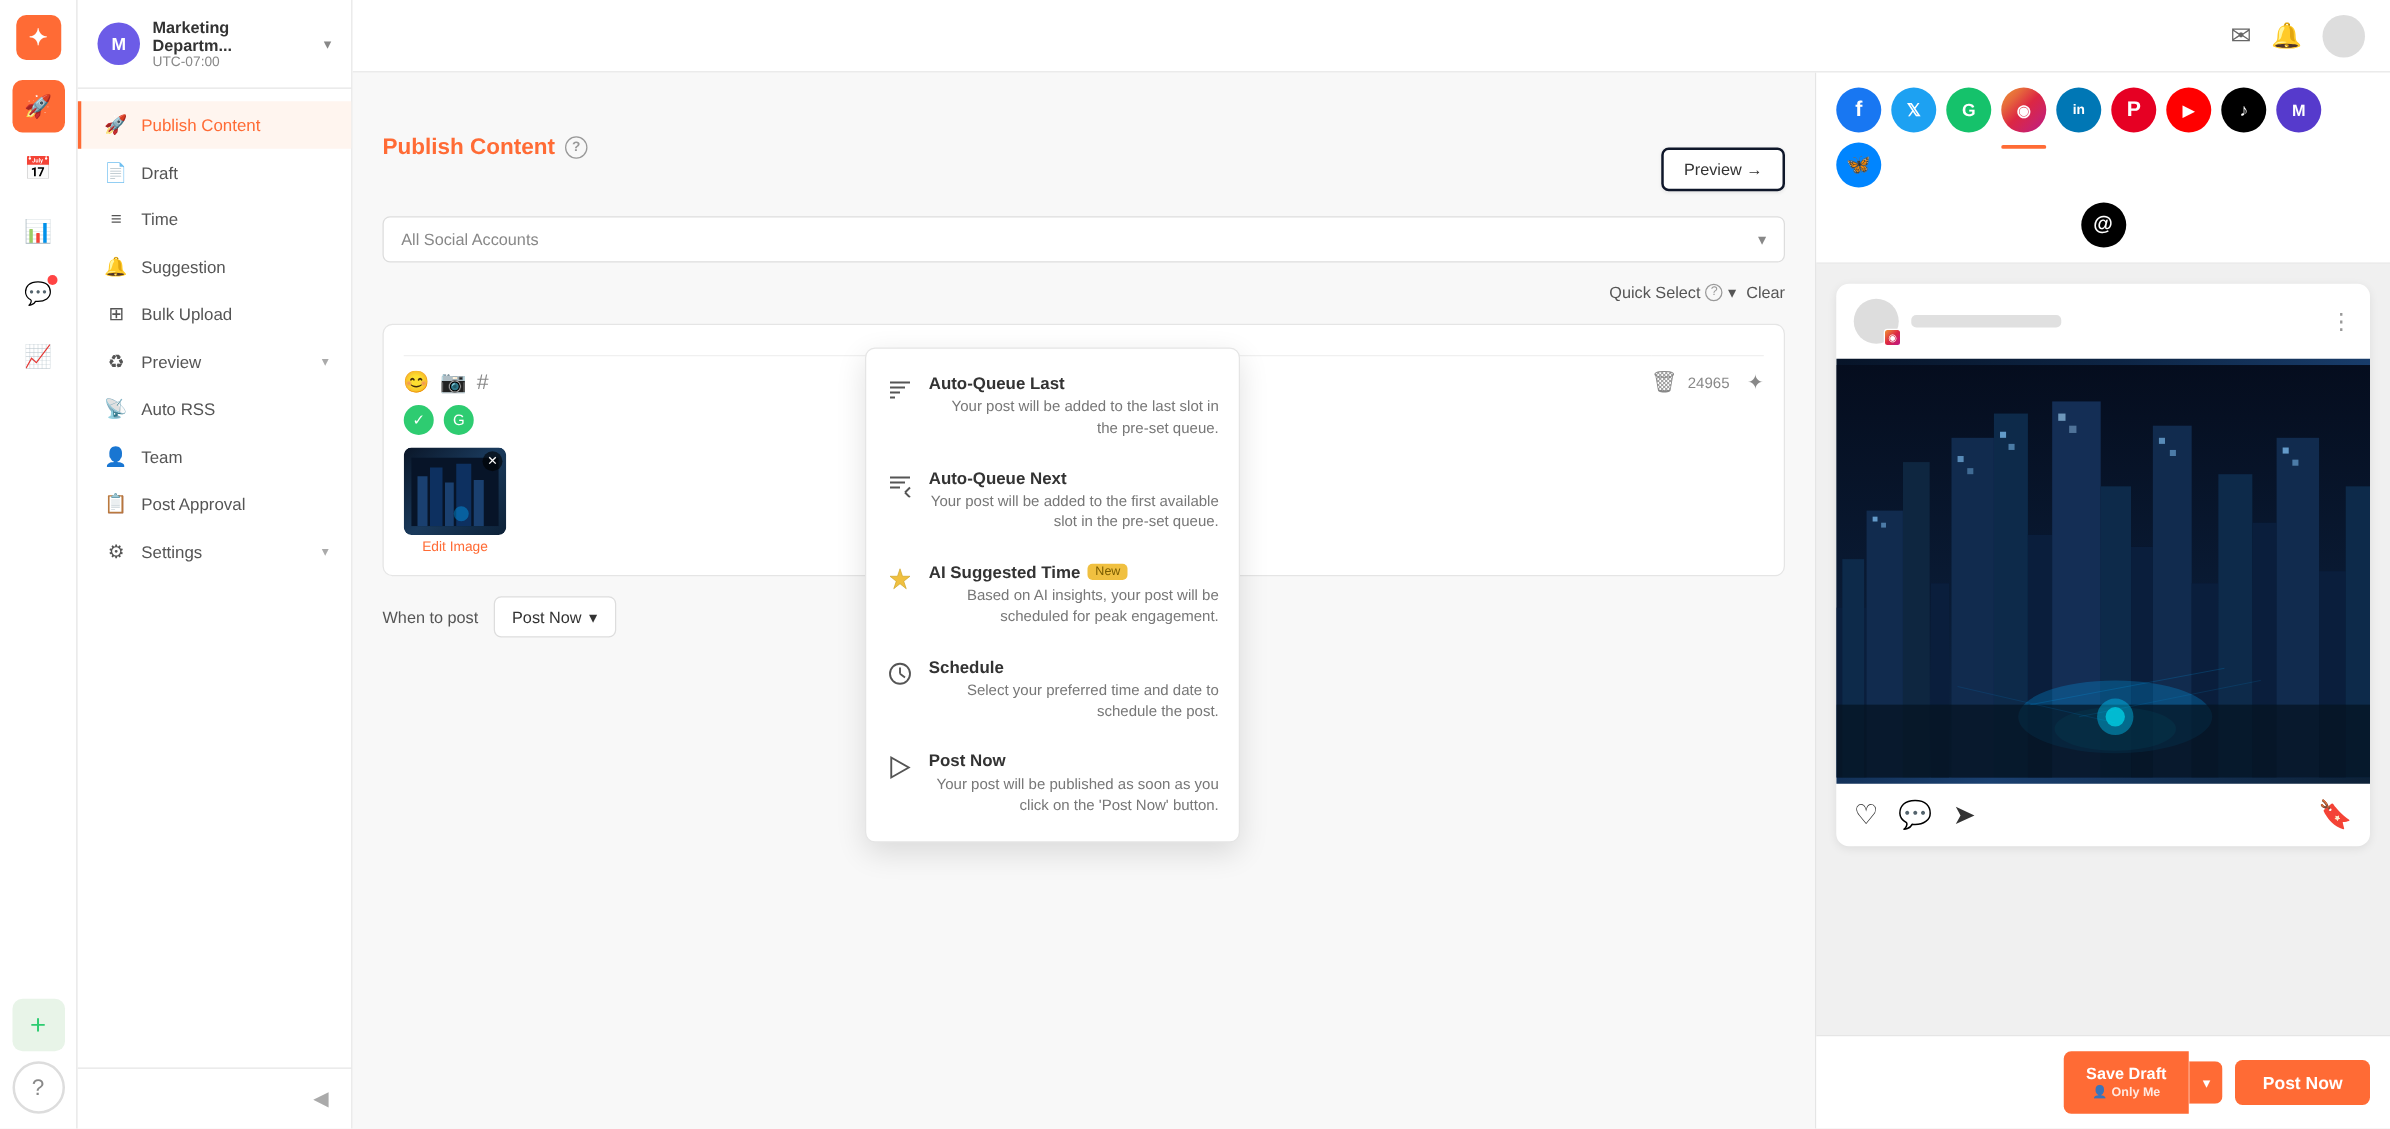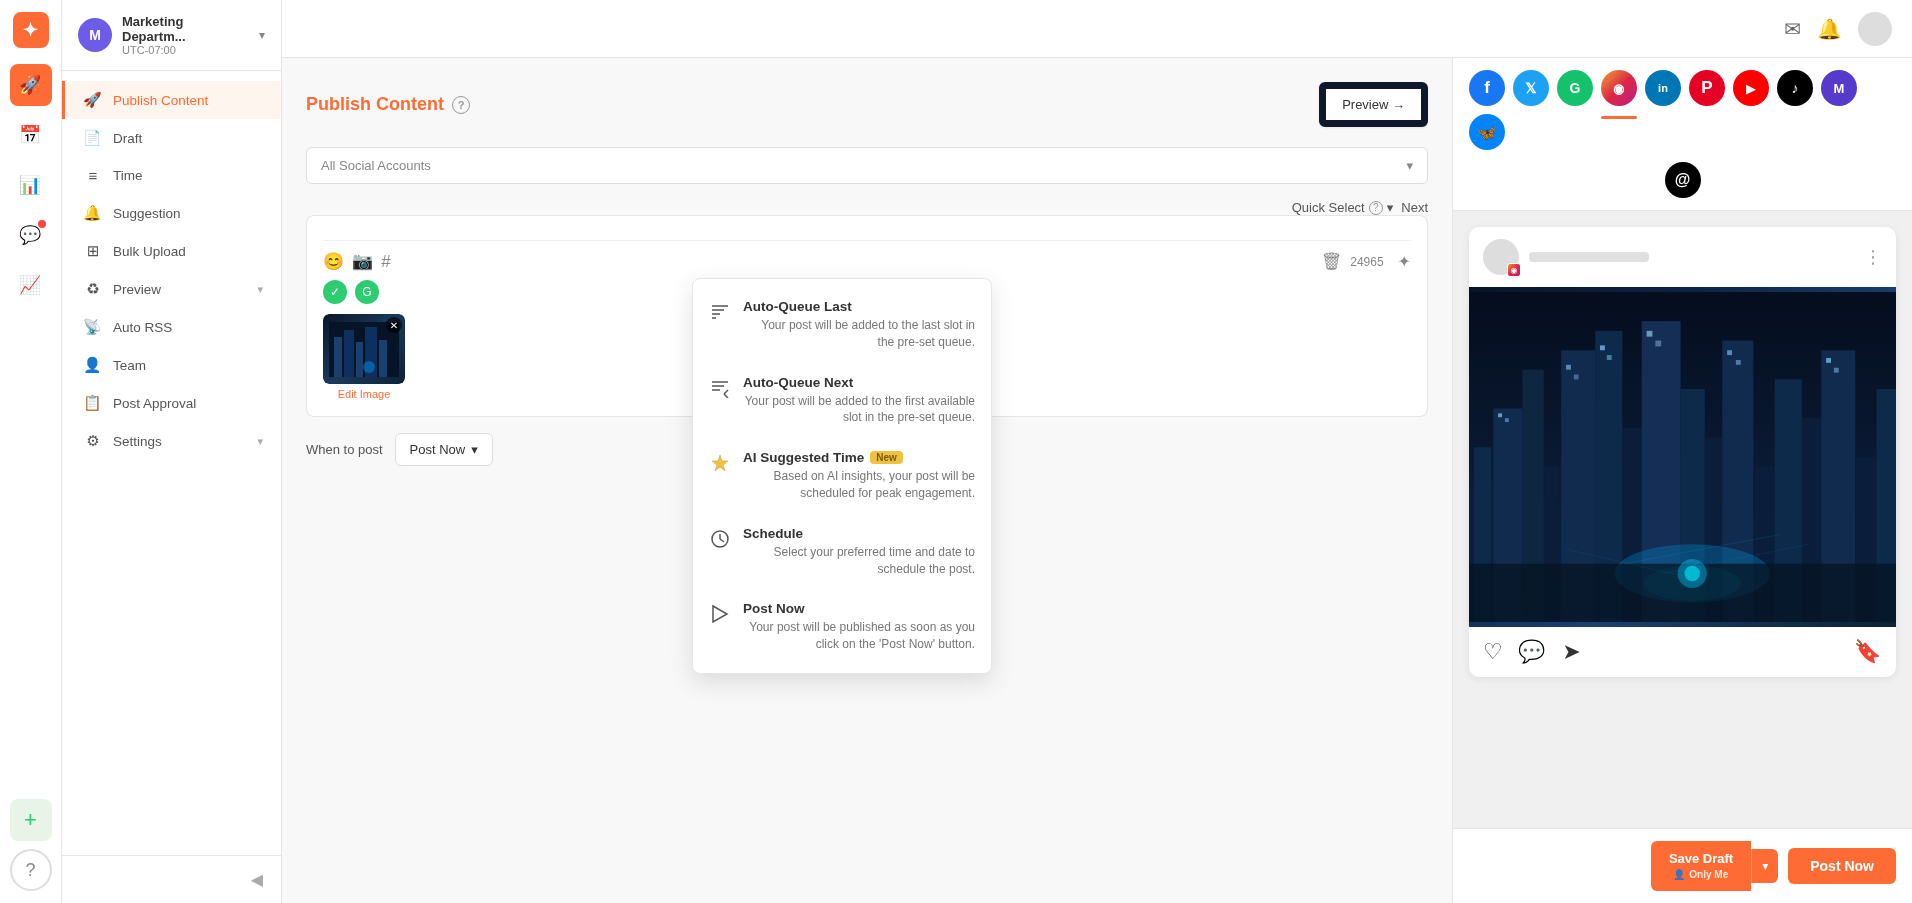--- a/index.html
+++ b/index.html
@@ -138,40 +138,41 @@
       width: 18px; height: 18px;
       border: 1.5px solid #999;
       border-radius: 50%;
       display: flex; align-items: center; justify-content: center;
       font-size: 11px; color: #999; cursor: pointer;
     }
     .preview-btn {
       display: flex; align-items: center; gap: 6px;
       padding: 8px 16px;
       background: #fff;
-      border: 7px solid #0f172a;
+      border: 2px solid #0f172a;
       border-radius: 6px;
       font-size: 13px; color: #333; cursor: pointer;
       box-shadow: 0 1px 3px rgba(0,0,0,0.08);
+      margin-top: 36px;
     }
 
     .publish-to-label { font-size: 13px; font-weight: 600; color: #333; margin-bottom: 10px; }
     .social-accounts-select {
       display: flex; align-items: center; justify-content: space-between;
       padding: 10px 14px;
       background: #fff;
       border: 1px solid #ddd;
       border-radius: 6px;
       font-size: 13px; color: #888; cursor: pointer;
       margin-bottom: 16px;
     }
 
     .quick-select-row {
       display: flex; align-items: center; justify-content: flex-end;
-      gap: 8px; margin-bottom: 0;
+      gap: 8px; margin-bottom: 18px;
     }
     .quick-select-label { font-size: 13px; color: #555; display: flex; align-items: center; gap: 4px; }
     .clear-btn { font-size: 13px; color: #555; cursor: pointer; }
 
     .post-box {
       background: #fff;
       border: 1px solid #e5e5e5;
       border-radius: 8px;
       padding: 16px;
       margin-bottom: 16px;
@@ -245,21 +246,21 @@
       font-size: 16px; color: #666; flex-shrink: 0;
     }
     .dropdown-item-content { flex: 1; text-align: right; }
     .dropdown-item-title {
       font-size: 13.5px; font-weight: 600; color: #333;
       display: flex; align-items: center; gap: 6px;
     }
     .new-badge {
       background: #f0c040;
       color: #7a5c00;
-      font-size: 10px; font-weight: 700;
+      font-size: 10px; font-weight: 400;
       padding: 1px 6px;
       border-radius: 4px;
     }
     .dropdown-item-desc { font-size: 12px; color: #777; margin-top: 3px; line-height: 1.4; }
 
     
     .preview-panel {
       width: 460px;
       background: #f0f0f0;
       border-left: 1px solid #e5e5e5;
@@ -494,21 +495,21 @@
         <span>All Social Accounts</span>
         <span>▾</span>
       </div>
 
       <div class="quick-select-row">
         <div class="quick-select-label">
           <span>Quick Select</span>
           <span style="border:1px solid #999;border-radius:50%;width:14px;height:14px;font-size:10px;display:inline-flex;align-items:center;justify-content:center;color:#999;">?</span>
           <span>▾</span>
         </div>
-        <div class="clear-btn">Next</div>
+        <div class="clear-btn">Clear</div>
       </div>
 
       <div class="post-box">
 
         <div style="display:flex;align-items:center;margin-top:8px;">
           <div style="flex:1;display:flex;gap:8px;align-items:center;border-top:1px solid #f0f0f0;padding-top:10px;">
             <span class="post-toolbar-icon">😊</span>
             <span class="post-toolbar-icon">📷</span>
             <span class="post-toolbar-icon">#</span>
           </div>

